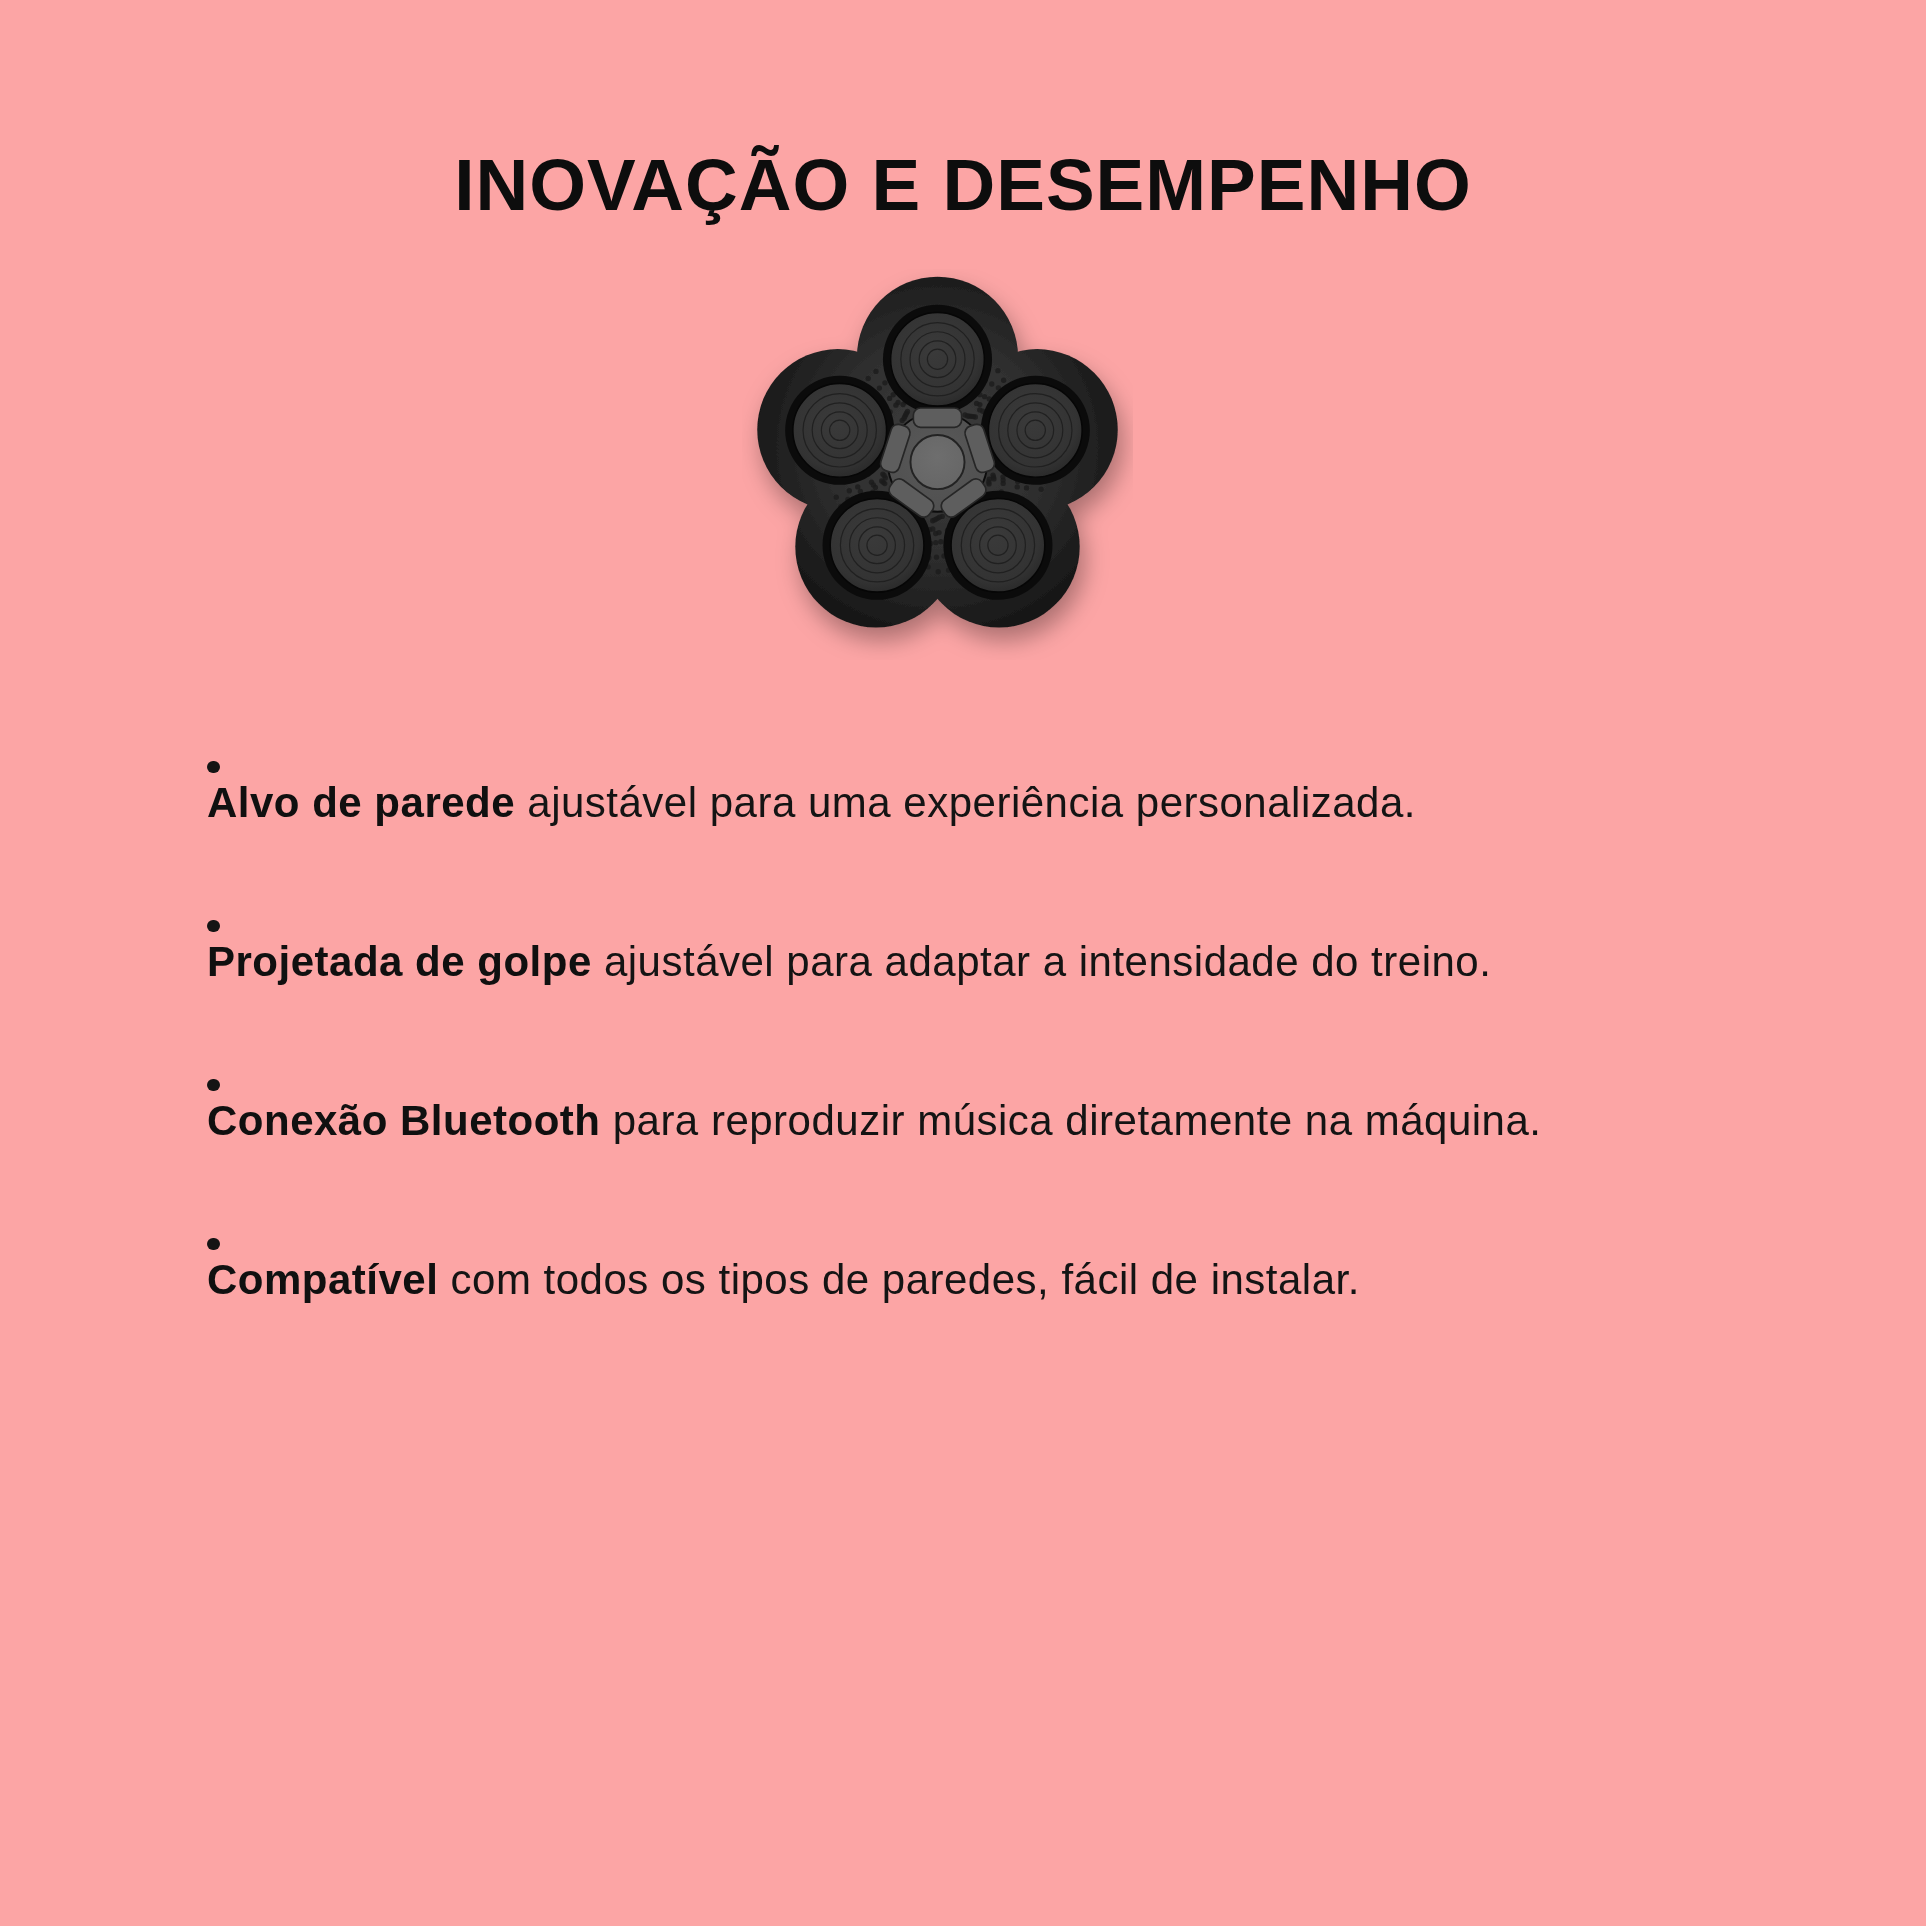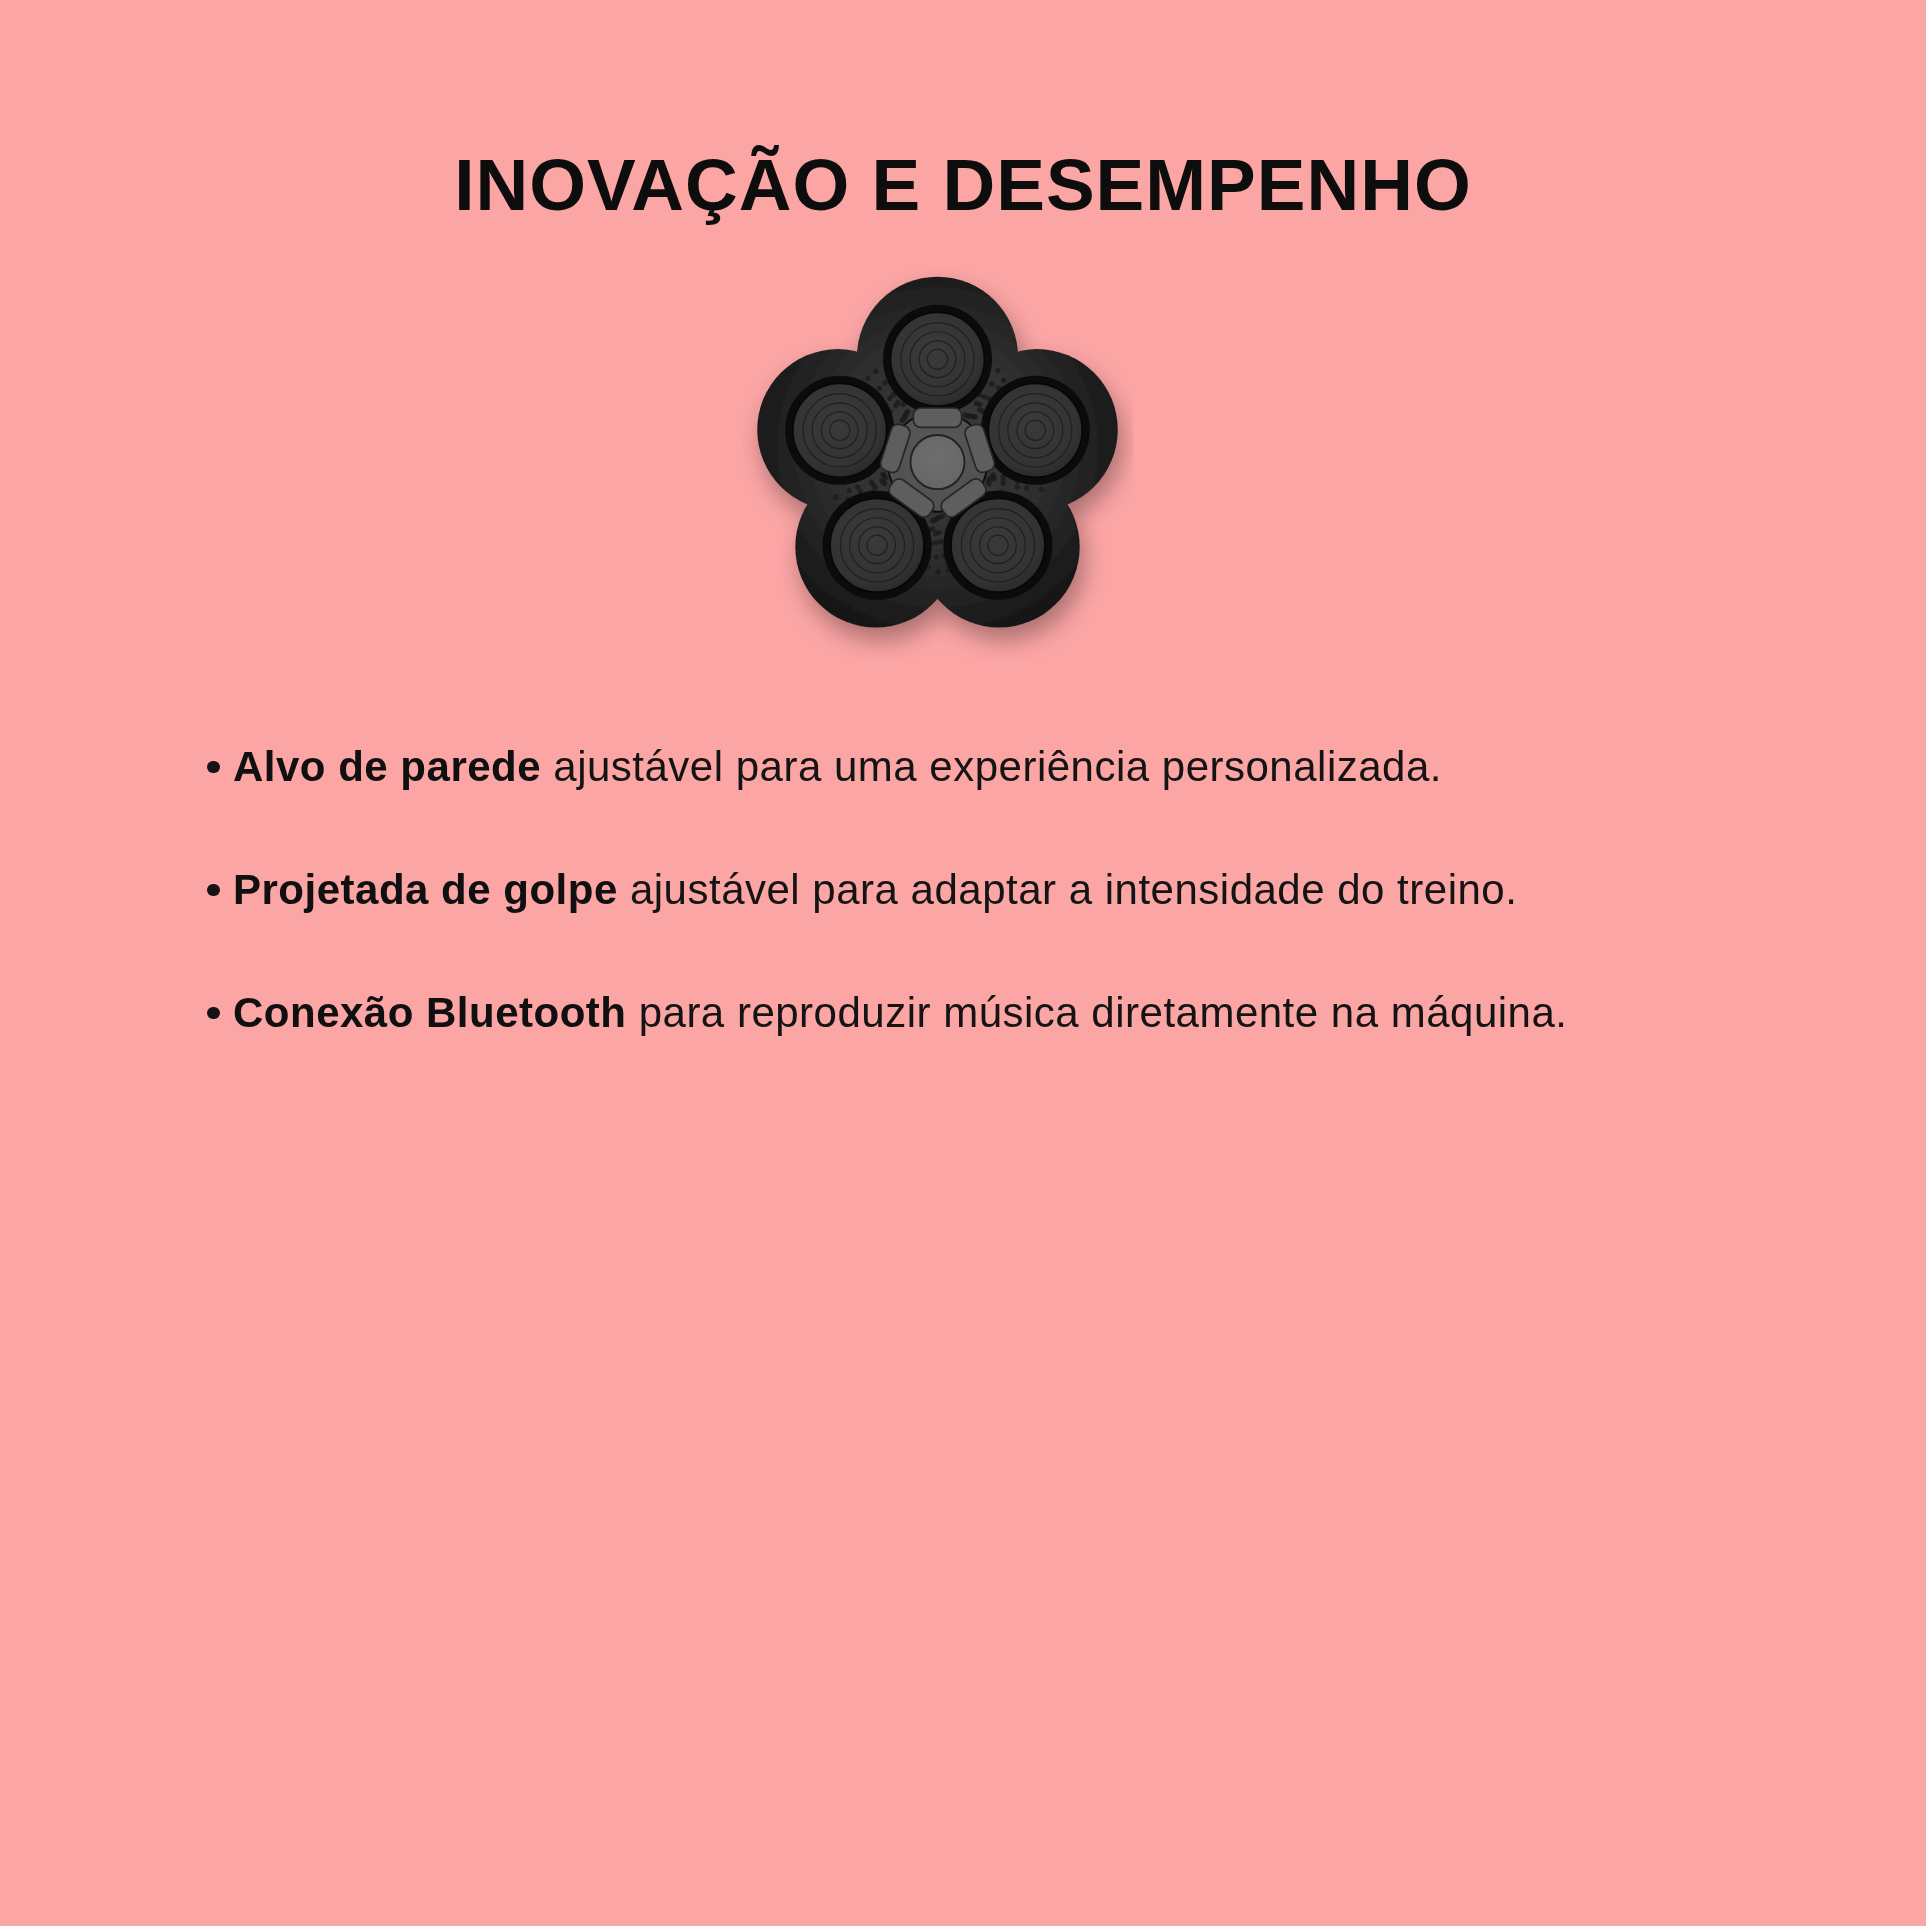--- a/index.html
+++ b/index.html
@@ -49,20 +49,21 @@
     list-style: none;
   }
   ul.features li {
     display: flex;
     align-items: flex-start;
     margin: 0 0 63px 0;
     font-size: 42px;
     line-height: 60px;
     letter-spacing: 0.5px;
     color: #141414;
+    flex-direction: column;
   }
   ul.features li:last-child { margin-bottom: 0; }
   .dot {
     flex: 0 0 auto;
     width: 12.5px;
     height: 12.5px;
     border-radius: 50%;
     background: #141414;
     margin-top: 23.6px;
     margin-right: 13.5px;
@@ -307,16 +308,20 @@
       <span class="feature-text"><strong>Alvo de parede</strong><span> ajustável para uma experiência personalizada.</span></span>
     </li>
     <li>
       <span class="dot"></span>
       <span class="feature-text"><strong>Projetada de golpe</strong><span> ajustável para adaptar a intensidade do treino.</span></span>
     </li>
     <li>
       <span class="dot"></span>
       <span class="feature-text"><strong>Conexão Bluetooth</strong><span> para reproduzir música diretamente na máquina.</span></span>
     </li>
+    <li>
+      <span class="dot"></span>
+      <span class="feature-text"><strong>Compatível</strong><span> com todos os tipos de paredes, fácil de instalar.</span></span>
+    </li>
   </ul>
 
 </div>
 
 
 </body></html>

